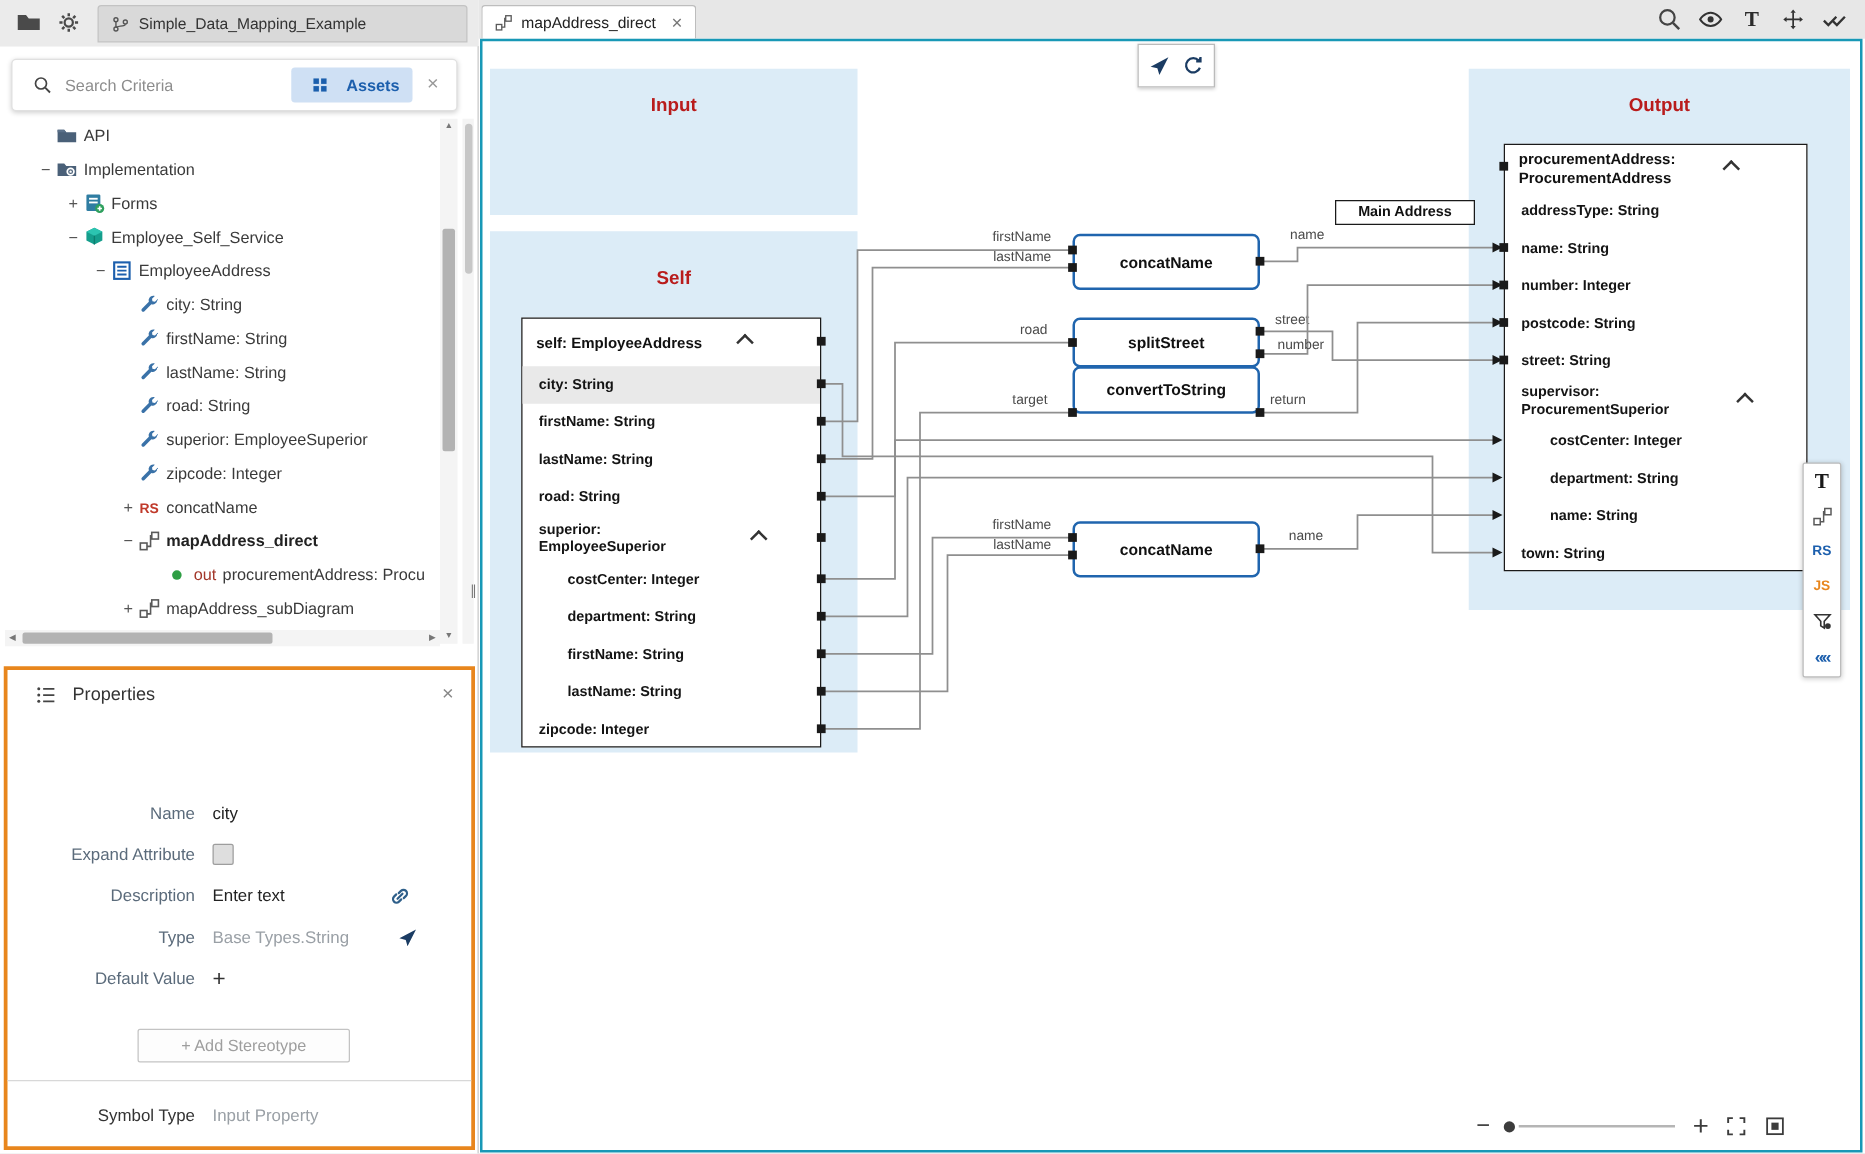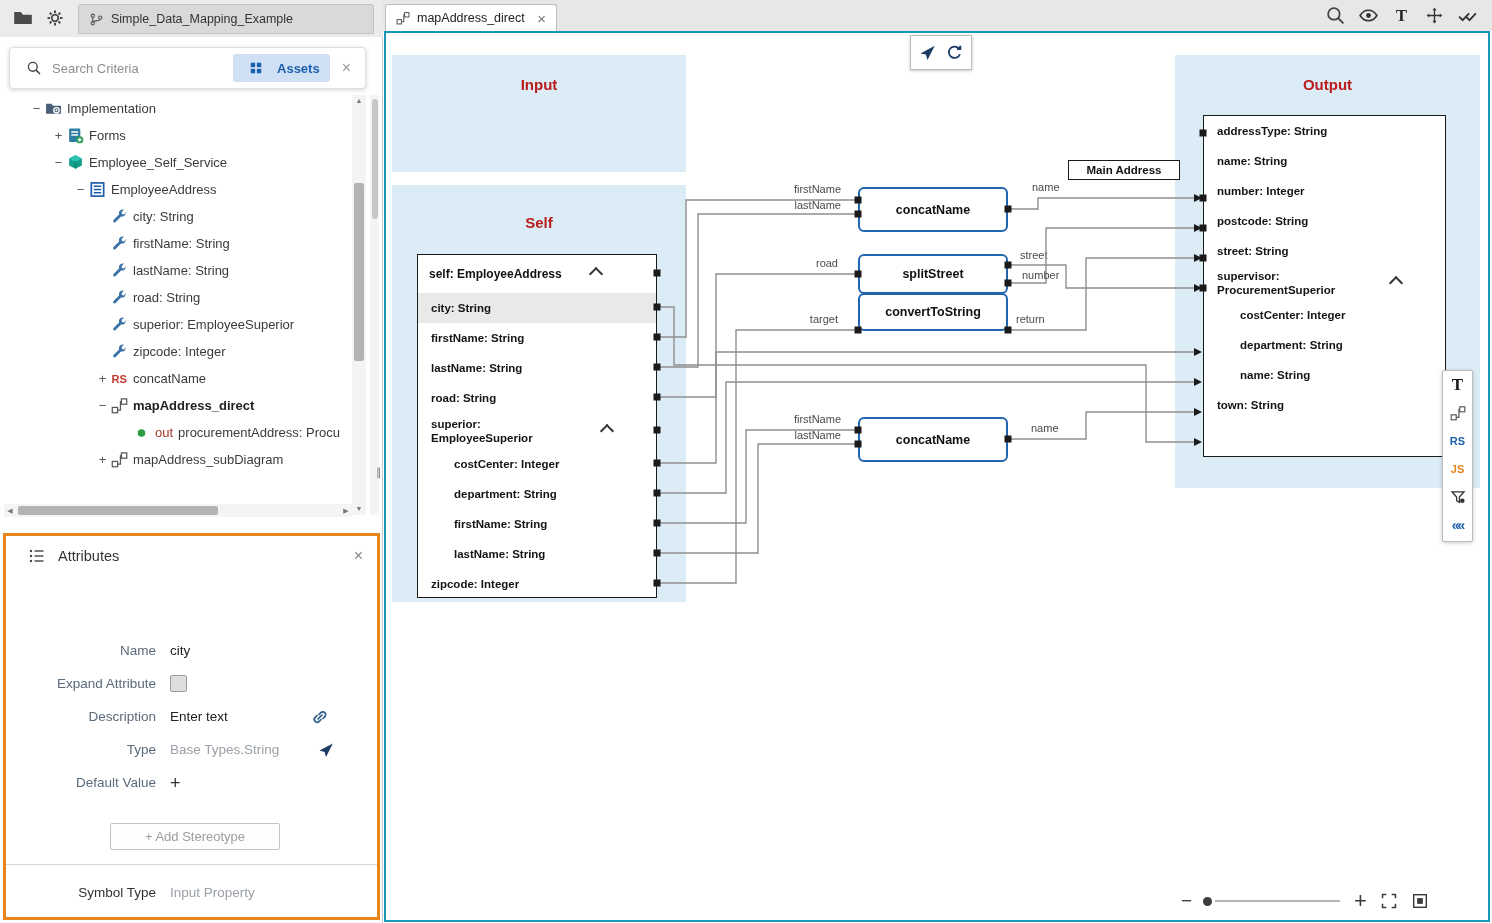--- a/index.html
+++ b/index.html
@@ -199,20 +199,30 @@
               <rect x="9" y="9" width="5" height="5" fill="#1c5fad"></rect>
             </svg>
           </span>
         <span>Assets</span>
       </span>
       <span class="search-close">×</span>
     </div>
 
     <div id="tree">
         <div class="trow" style="padding-left: 28px;">
+          <span class="expander"></span>
+          <span class="ticon">
+            <svg viewBox="0 0 16 16">
+              <path d="M1 3.5h5l1.6 2H15v7.5H1z" fill="#4a6078"></path>
+              <path d="M1 3.5h5l1.6 2H1z" fill="#5b718a"></path>
+            </svg>
+          </span>
+          <span class="tlabel">API</span>
+        </div>
+        <div class="trow" style="padding-left: 28px;">
           <span class="expander">−</span>
           <span class="ticon">
             <svg viewBox="0 0 16 16">
               <path d="M1 3.5h5l1.6 2H15v7.5H1z" fill="#4a6078"></path>
               <circle cx="10.8" cy="9.7" r="2.5" fill="none" stroke="#fff" stroke-width="1.3"></circle>
               <circle cx="10.8" cy="9.7" r=".9" fill="#fff"></circle>
             </svg>
           </span>
           <span class="tlabel">Implementation</span>
         </div>
@@ -366,21 +376,21 @@
         <span class="ic">
             <svg viewBox="0 0 18 18">
               <circle cx="3" cy="4" r="1.2" fill="#444"></circle>
               <path d="M6.5 4h9" stroke="#444" stroke-width="1.4"></path>
               <circle cx="3" cy="9" r="1.2" fill="#444"></circle>
               <path d="M6.5 9h9" stroke="#444" stroke-width="1.4"></path>
               <circle cx="3" cy="14" r="1.2" fill="#444"></circle>
               <path d="M6.5 14h9" stroke="#444" stroke-width="1.4"></path>
             </svg>
           </span>
-        <span class="attr-title">Attributes</span>
+        <span class="attr-title">Properties</span>
         <span class="attr-close">×</span>
       </div>
       <div id="attr-fields">
           <div class="arow">
             <div class="alabel">Name</div>
             <div class="aval">
               <span>city</span>
             </div>
           </div>
           <div class="arow">
@@ -479,20 +489,25 @@
           <div class="brow ind">
             <span class="btext">lastName: String</span>
           </div>
           <div class="brow">
             <span class="btext">zipcode: Integer</span>
           </div>
         </div>
     </div>
 
     <div id="out-box" class="mbox" style="left:817px;top:82px;width:243px;height:342px">
+      <div class="bhead">
+        <span class="btext">procurementAddress:
+ProcurementAddress</span>
+        <span class="chev"></span>
+      </div>
       <div id="out-rows">
           <div class="brow">
             <span class="btext">addressType: String</span>
           </div>
           <div class="brow">
             <span class="btext">name: String</span>
           </div>
           <div class="brow">
             <span class="btext">number: Integer</span>
           </div>

